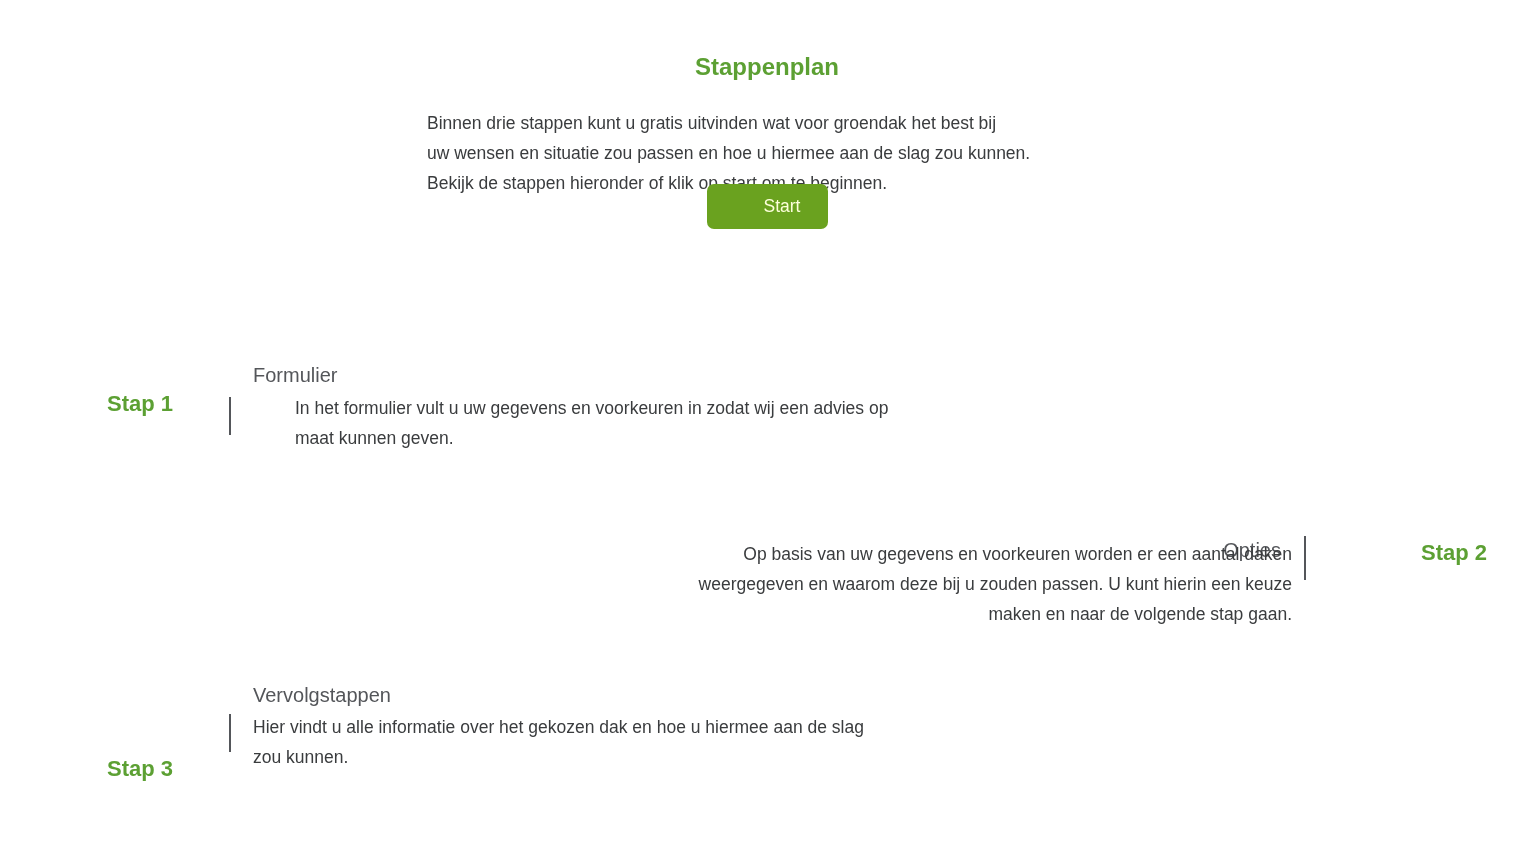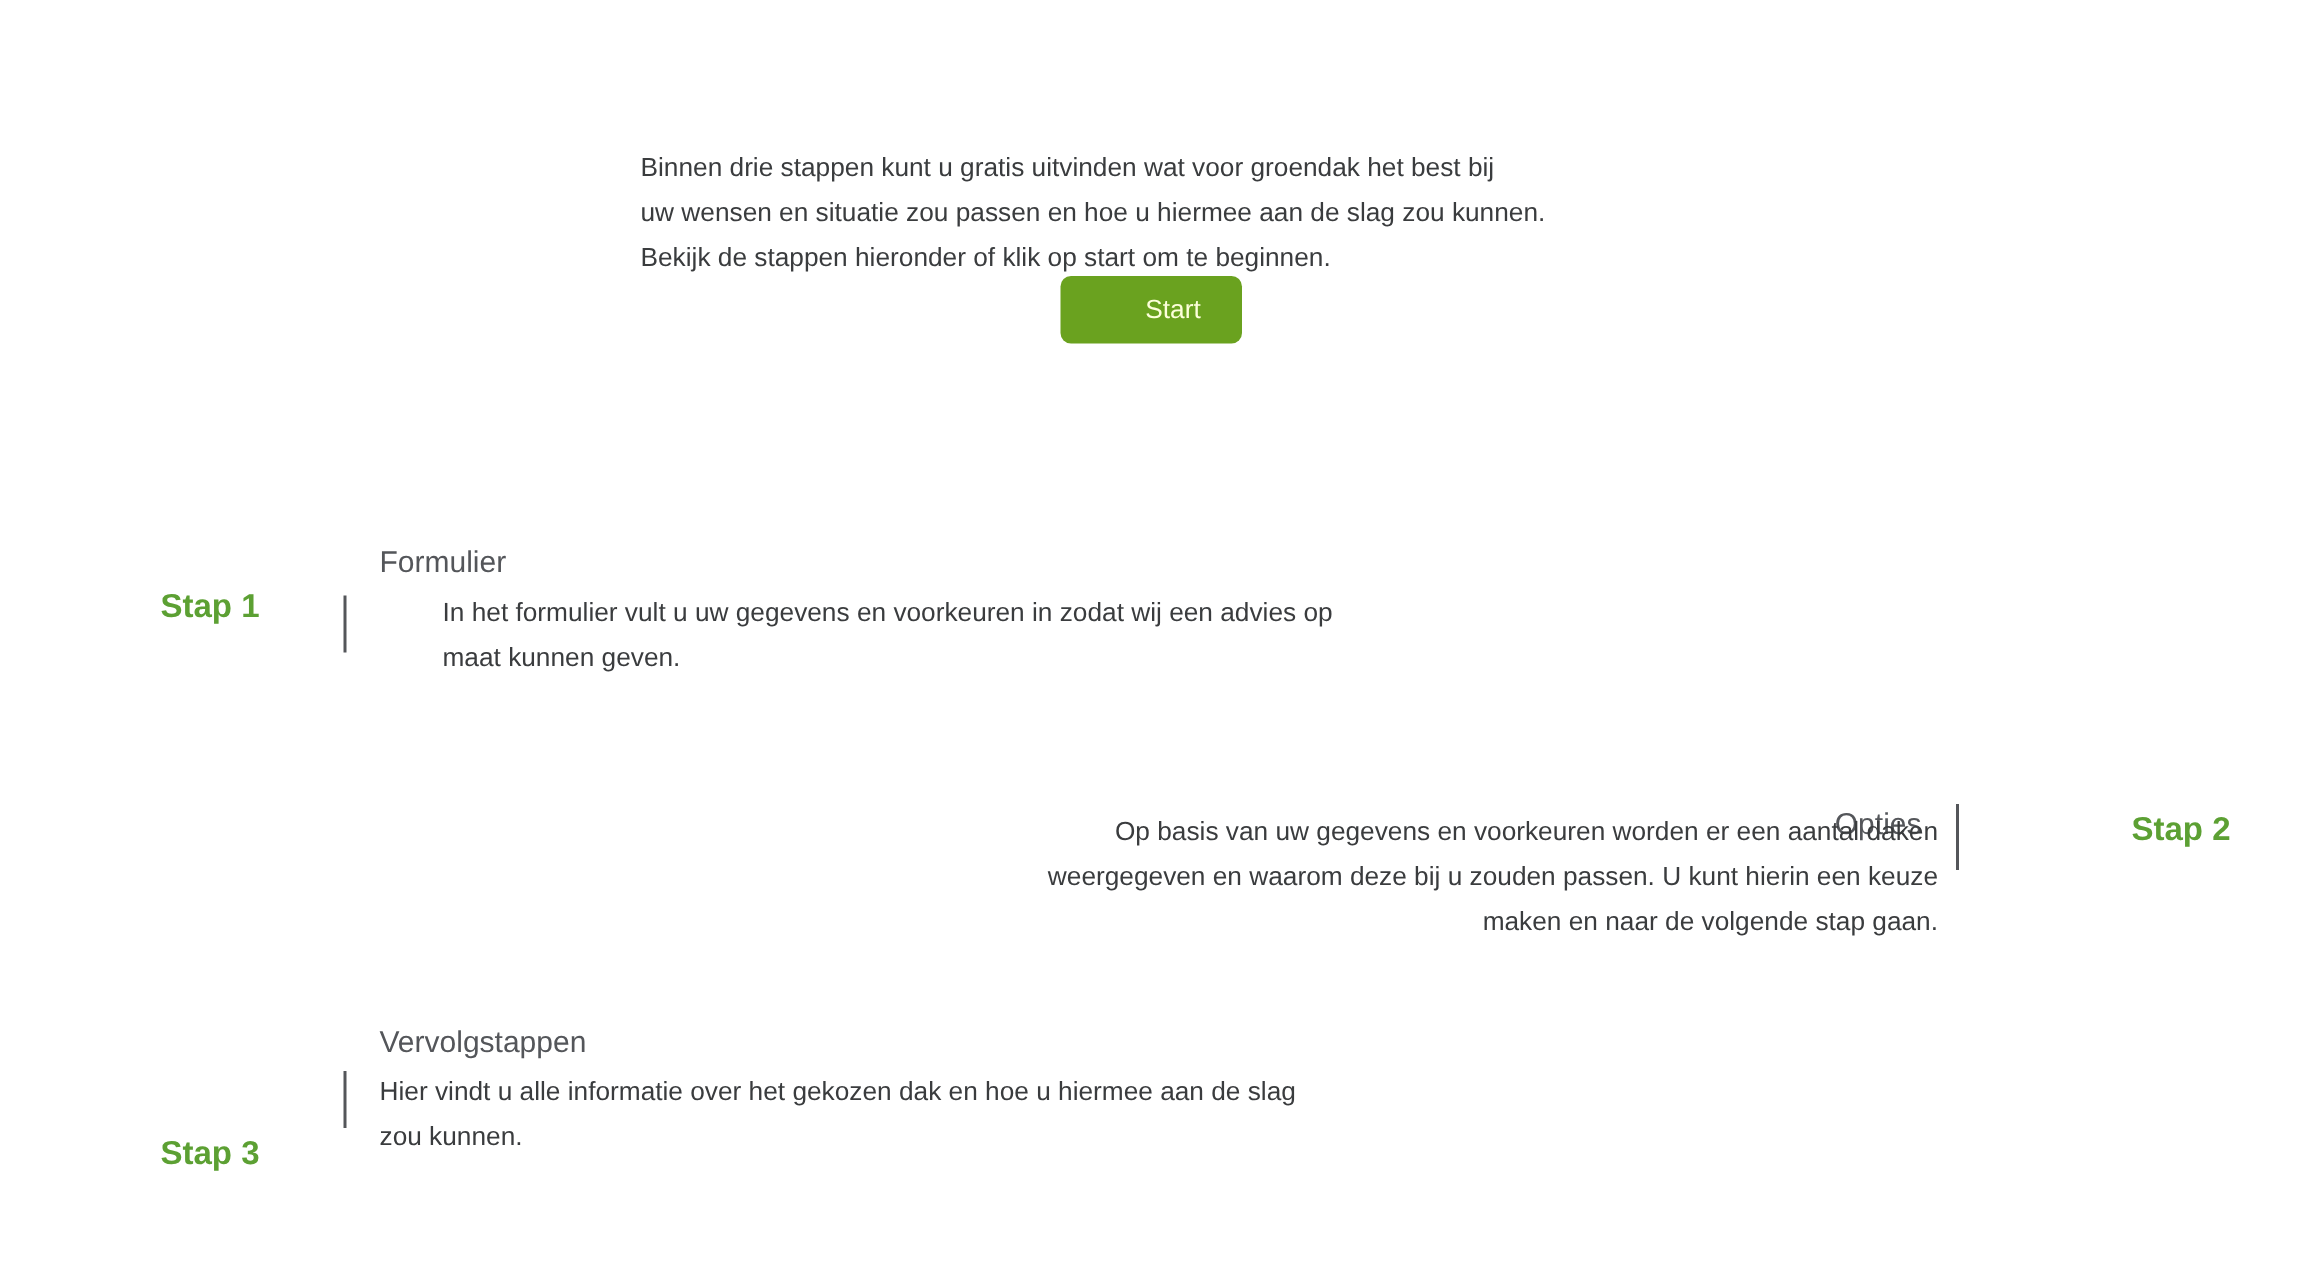--- a/index.html
+++ b/index.html
@@ -32,21 +32,21 @@
     width: 680px;
     text-align: center;
     font-size: 24px;
     line-height: 30px;
     font-weight: 700;
     color: var(--green-text);
     white-space: pre;
   }
   .intro-text {
     left: 427px;
-    top: 78px;
+    top: 90px;
     width: 680px;
     font-size: 17.5px;
     line-height: 30px;
     color: var(--body-text);
     white-space: pre;
     text-align: left;
   }
   .start-button {
     left: 707px;
     top: 184px;
@@ -106,20 +106,21 @@
   .s3-heading { left: 253px; top: 681px; }
   .s3-label   { left: 107px; top: 711px; margin-top: 44px; }
   .s3-divider { left: 229px; top: 714px; height: 38px; }
   .s3-body    { left: 253px; top: 712px; }
 </style>
 </head>
 <body>
 
 <div class="canvas">
 
+  <h1 class="abs page-title">Stappenplan</h1>
 
   <p class="abs intro-text">Binnen drie stappen kunt u gratis uitvinden wat voor groendak het best bij
 uw wensen en situatie zou passen en hoe u hiermee aan de slag zou kunnen.
 Bekijk de stappen hieronder of klik op start om te beginnen.</p>
 
   <button class="abs start-button">Start</button>
 
   <div>
     <div class="abs step-heading s1-heading">Formulier</div>
     <div class="abs step-label s1-label">Stap 1</div>

